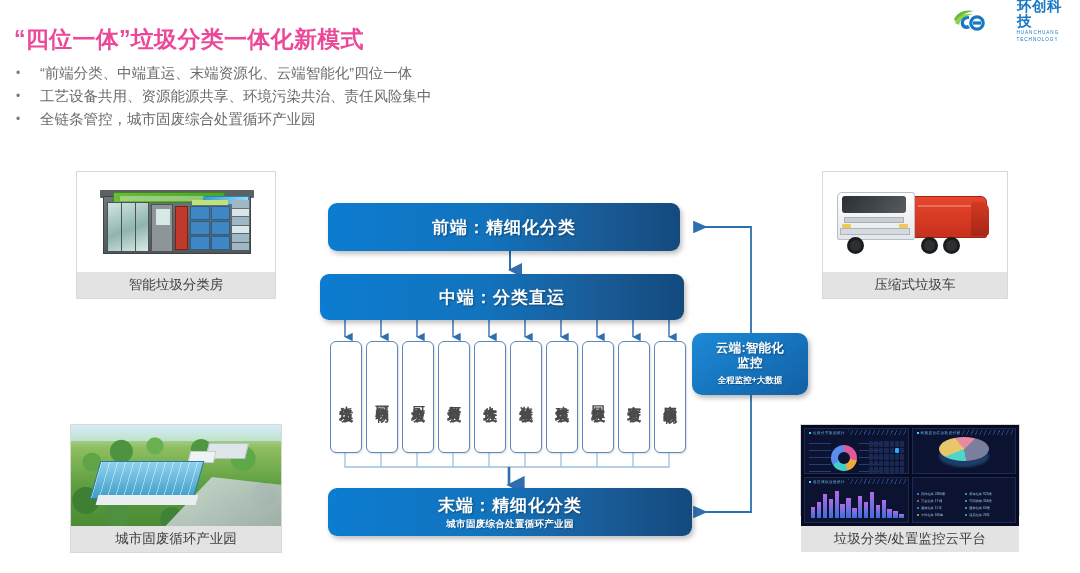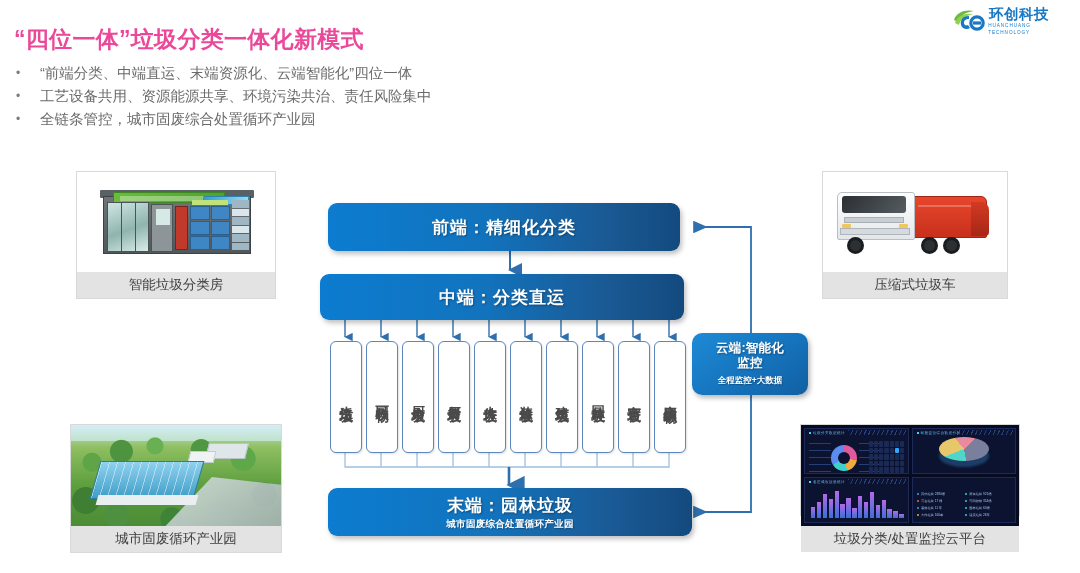--- a/index.html
+++ b/index.html
@@ -6,21 +6,21 @@
   body{
     width:1080px;height:573px;
     background:#ffffff;
     font-family:"Liberation Sans","DejaVu Sans",sans-serif;
     color:#595959;
     overflow:hidden;
     position:relative;
   }
 
   
-  #brand-logo{position:absolute;left:952px;top:6px;width:120px;height:30px;display:flex;align-items:center;}
+  #brand-logo{position:absolute;left:952px;top:6px;width:120px;height:30px;display:flex;align-items:center;gap:28px;}
   #brand-logo .mark{width:34px;height:26px;position:relative;flex:0 0 auto;}
   #brand-logo .txt{margin-left:3px;display:flex;flex-direction:column;justify-content:center;}
   #brand-logo .cn{font-size:14.5px;font-weight:bold;color:#1878c4;line-height:15px;letter-spacing:.5px;}
   #brand-logo .en{font-size:4.6px;color:#1878c4;line-height:7px;letter-spacing:.9px;transform:scaleX(1.02);}
 
   
   #page-title{position:absolute;left:14px;top:24px;font-size:23px;font-weight:bold;color:#ec4899;letter-spacing:.3px;}
   #bullet-list{position:absolute;left:16px;top:62px;width:720px;}
   #bullet-list .bullet-row{display:flex;align-items:flex-start;font-size:14.5px;line-height:23px;color:#6a6a6a;}
   #bullet-list .dot{width:24px;flex:0 0 24px;text-align:left;font-size:12px;line-height:23px;color:#7a7a7a;}
@@ -401,21 +401,21 @@
 
 <div class="flowbar" id="bar-front">
   <div class="t1">前端：精细化分类</div>
 </div>
 
 <div class="flowbar" id="bar-middle">
   <div class="t1">中端：分类直运</div>
 </div>
 
 <div class="flowbar" id="bar-end">
-  <div class="t1">末端：园林垃圾</div>
+  <div class="t1">末端：精细化分类</div>
   <div class="t2">城市固废综合处置循环产业园</div>
 </div>
 
 <div id="cloud-box">
   <div class="c1">云端:智能化</div>
   <div class="c1">监控</div>
   <div class="c2">全程监控+大数据</div>
 </div>
 
 <div class="cat-box" style="left:330px">

